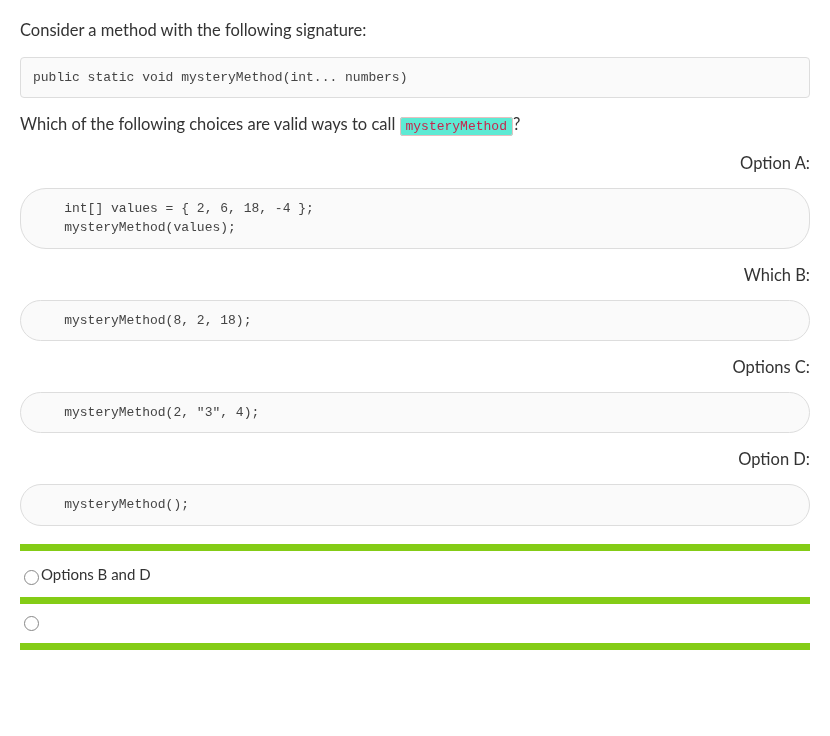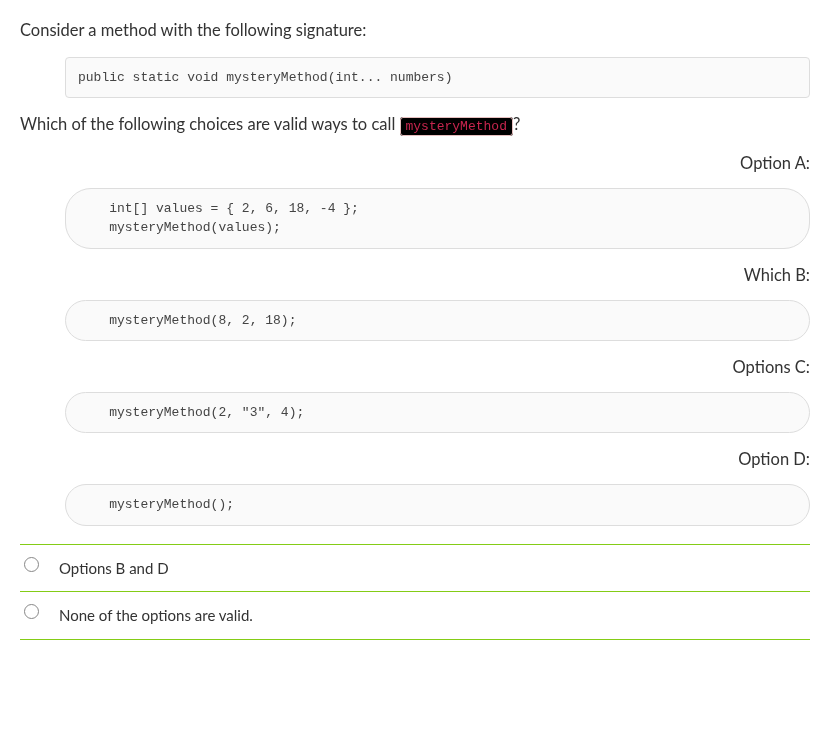--- a/index.html
+++ b/index.html
@@ -20,50 +20,49 @@
   .code-block {
     border: 1px solid #ddd;
     border-radius: 4px;
     background: #fafafa;
     padding: 10px 12px;
     font-family: 'Courier New', Consolas, monospace;
     font-size: 13px;
     color: #444;
     white-space: pre;
     margin-bottom: 14px;
-    margin-left: 45px;
   }
   .code-block.indented {
     padding-left: 12px;
     border-radius: 26px;
   }
   .inline-code {
     border: 1px solid #e8c0c0;
     border-radius: 3px;
-    background: #000000;
+    background: #5eead4;
     color: #c7254e;
     font-family: 'Courier New', Consolas, monospace;
     font-size: 13px;
     padding: 1px 5px;
   }
   .option-label {
     font-size: 16.5px;
     color: #333;
     margin: 14px 0 12px 0;
     text-align: right;
   }
   .answer-list {
     margin-top: 18px;
   }
   .answer-row {
     display: flex;
-    align-items: flex-start;
+    align-items: flex-end;
     padding: 12px 4px;
-    border-top: 1px solid #84cc16;
-    gap: 20px;
+    border-top: 7px solid #84cc16;
+    gap: 2px;
     cursor: pointer;
   }
   .radio {
     width: 15px;
     height: 15px;
     border: 1.5px solid #888;
     border-radius: 50%;
     flex-shrink: 0;
   }
   .answer-text {
@@ -95,19 +94,18 @@
 <div class="option-label">Option D:</div>
 <div class="code-block indented">    mysteryMethod();</div>
 
 <div class="answer-list">
   <div class="answer-row">
     <div class="radio"></div>
     <div class="answer-text">Options B and D</div>
   </div>
   <div class="answer-row">
     <div class="radio"></div>
-    <div class="answer-text">None of the options are valid.</div>
   </div>
   <div class="answer-row">
     
     
   </div>
 </div>
 
 </body></html>

